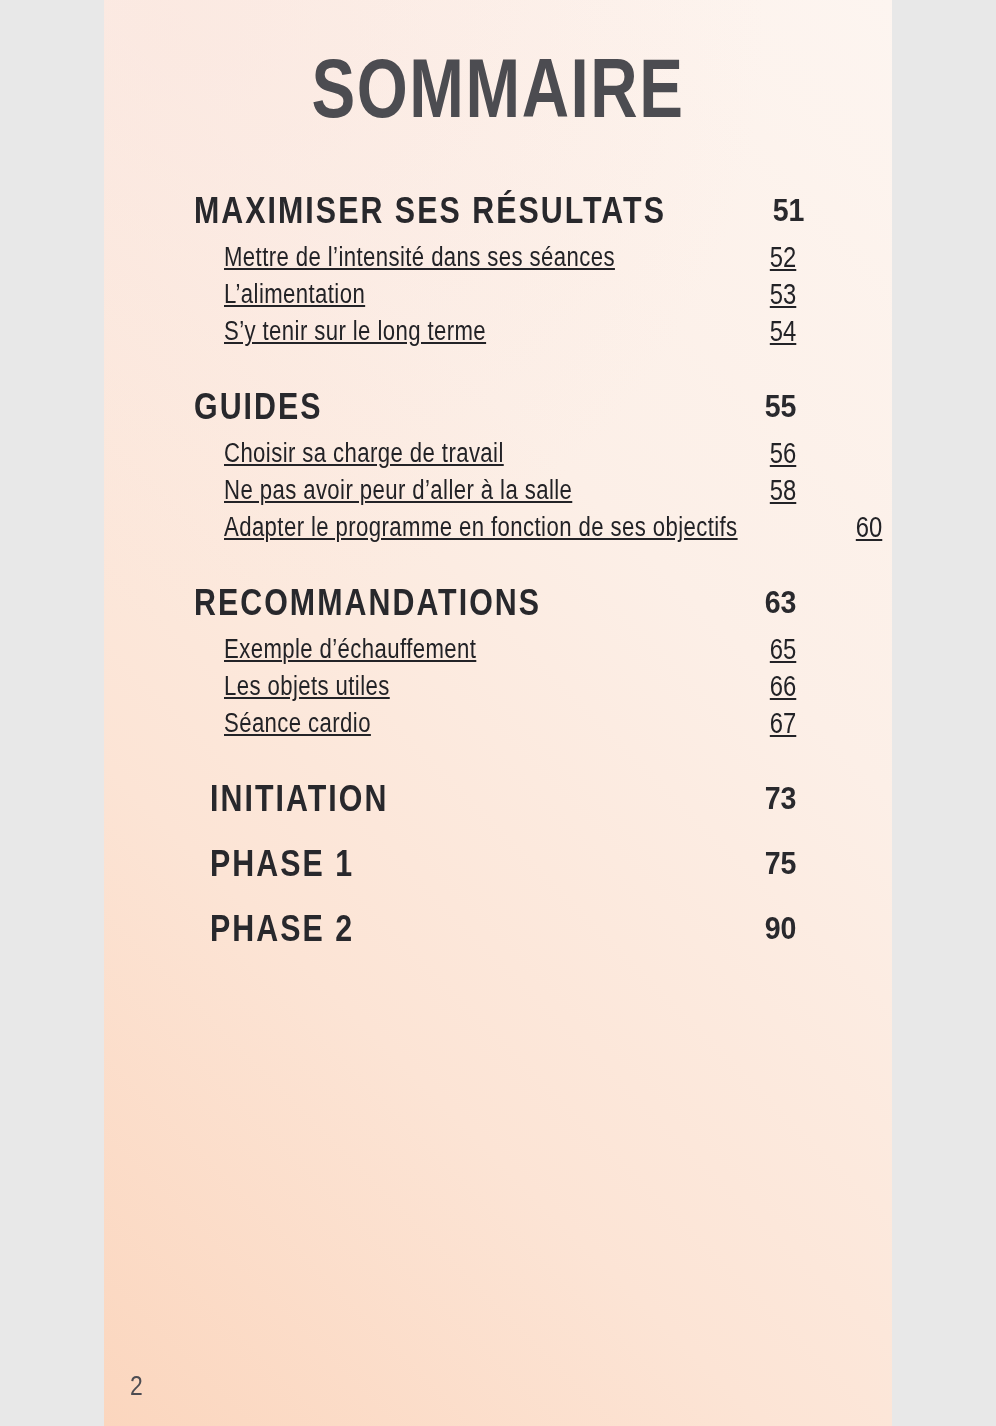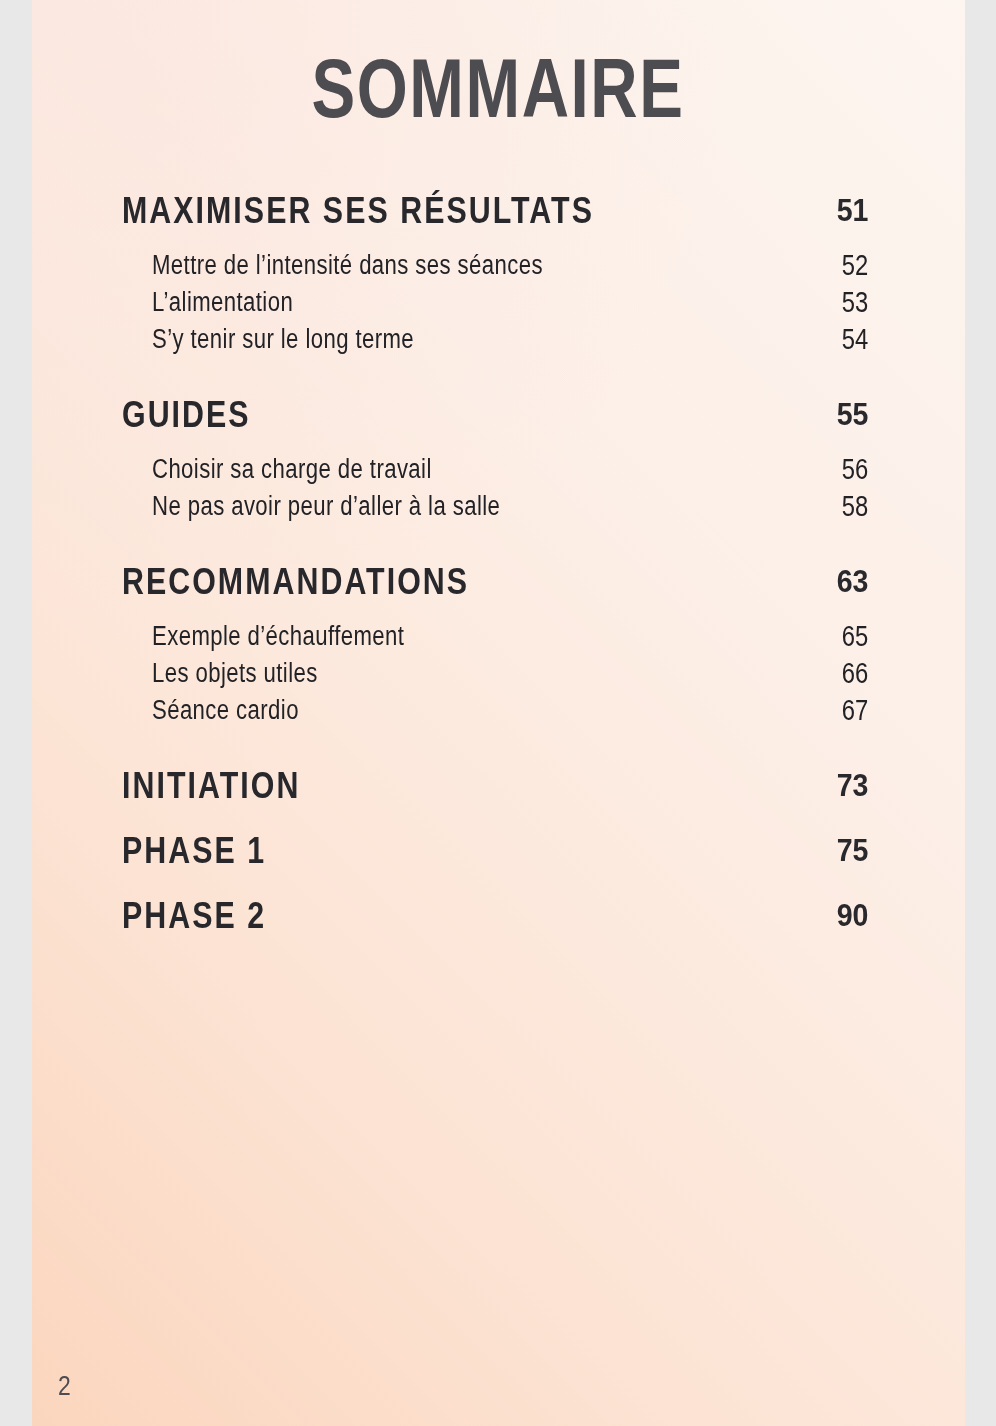--- a/index.html
+++ b/index.html
@@ -1,20 +1,20 @@
 <!DOCTYPE html>
 <html><head>
 <meta charset="utf-8">
 <style>
   html, body { margin: 0; padding: 0; }
   body { background: #e8e8e8; }
 
   .page {
     position: relative;
-    width: 933px;
+    width: 788px;
     height: 1426px;
     margin: 0 auto;
     overflow: hidden;
     background:
       radial-gradient(circle at 8% 2%, rgba(250, 225, 218, 0.45) 0%, rgba(250,225,218,0) 38%),
       linear-gradient(225deg, #fdf5f0 0%, #fcefe7 36%, #fce4d5 70%, #fbd6be 100%);
     font-family: "Liberation Sans", sans-serif;
     color: #232327;
   }
 
@@ -36,21 +36,21 @@
   }
 
   
   .toc {
     position: absolute;
     left: 90px;
     right: 96px;
     top: 190px;
   }
   .toc-section { margin-bottom: 36px; }
-  .toc-section.standalone { margin-bottom: 23px; }
+  .toc-section.standalone { margin-bottom: 23px; margin-left: 16px; }
 
   .head-row {
     display: flex;
     justify-content: space-between;
     align-items: center;
     height: 42px;
     text-align: right;
   }
   .sec-title {
     display: inline-block;
@@ -64,21 +64,21 @@
   }
   .sec-page {
     display: inline-block;
     font-size: 31px;
     font-weight: 700;
     color: #29292d;
     transform: scaleX(0.92);
     transform-origin: 100% 50%;
   }
 
-  .items { margin-top: 15px; }
+  .items { margin-top: 7px; text-decoration: underline; }
   .item-row {
     display: flex;
     justify-content: space-between;
     align-items: center;
     height: 37px;
     padding-left: 30px;
   }
   .item-label {
     display: inline-block;
     font-size: 27px;
@@ -148,20 +148,24 @@
       </div>
       <div class="items">
         <div class="item-row">
           <span class="item-label">Choisir sa charge de travail</span>
           <span class="item-page">56</span>
         </div>
         <div class="item-row">
           <span class="item-label">Ne pas avoir peur d’aller à la salle</span>
           <span class="item-page">58</span>
         </div>
+        <div class="item-row">
+          <span class="item-label">Adapter le programme en fonction de ses objectifs</span>
+          <span class="item-page">60</span>
+        </div>
       </div>
     </div>
 
     <div class="toc-section">
       <div class="head-row">
         <span class="sec-title">RECOMMANDATIONS</span>
         <span class="sec-page">63</span>
       </div>
       <div class="items">
         <div class="item-row">

